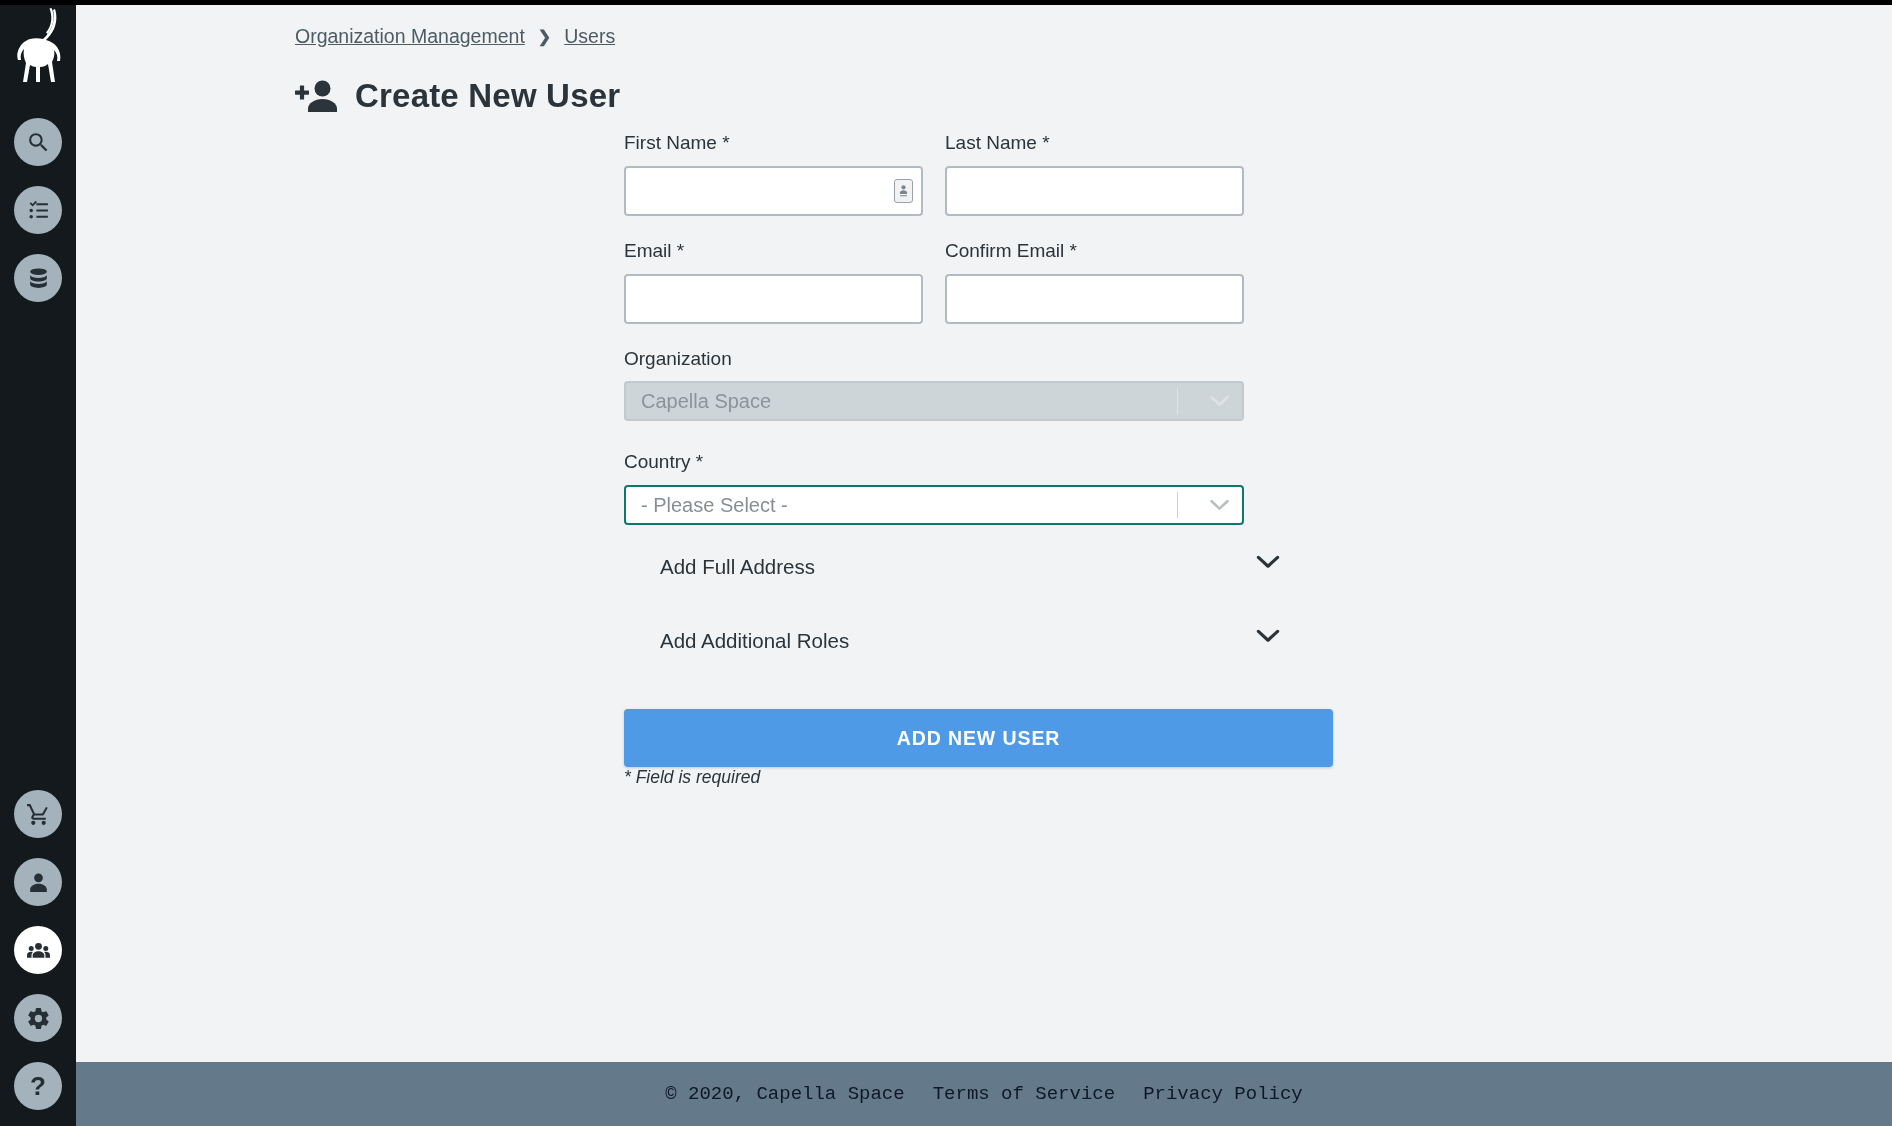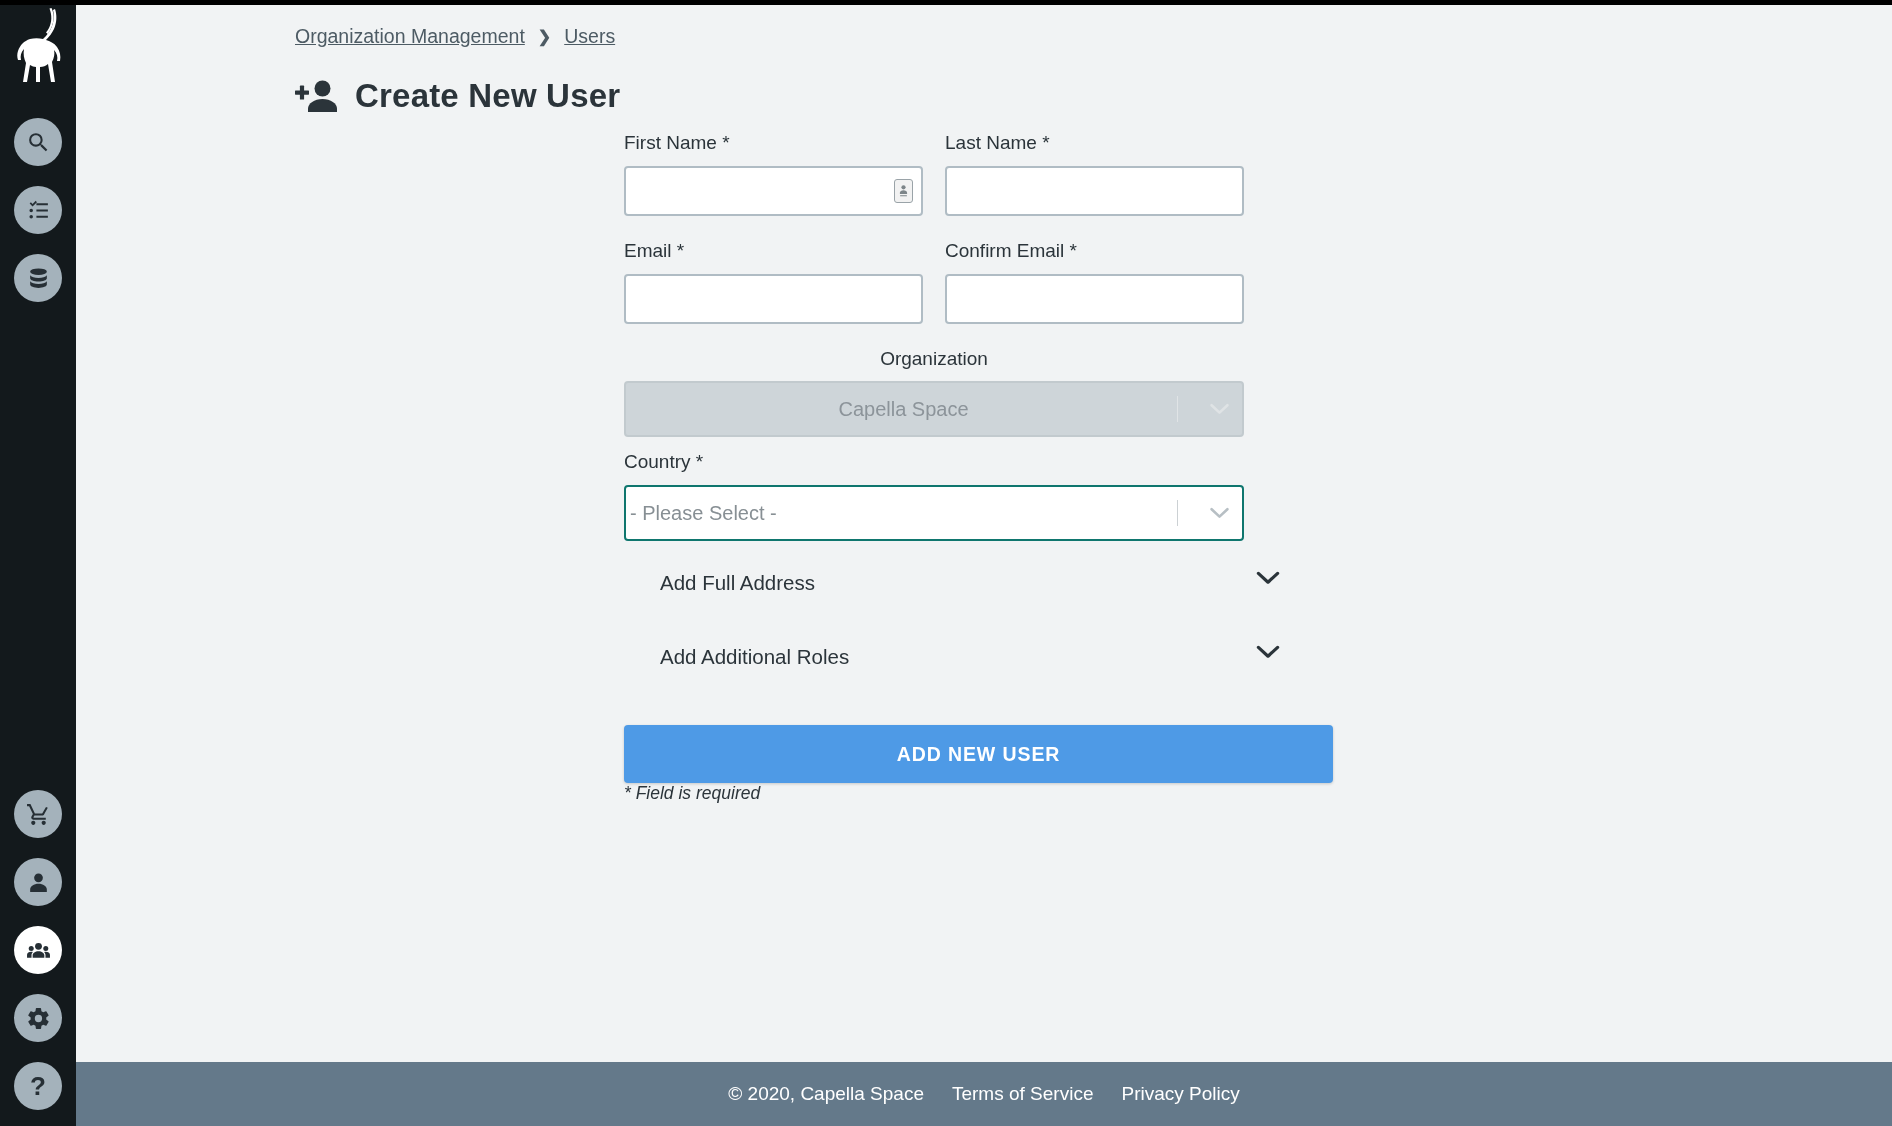--- a/index.html
+++ b/index.html
@@ -131,26 +131,26 @@
     width: 19px; height: 24px;
     border: 1px solid #9aa3a8;
     border-radius: 3px;
     background: #f2f2f2;
     display: flex; align-items: center; justify-content: center;
   }
   .autofill-icon svg { width: 11px; height: 15px; fill: #7d8589; display: block; }
 
   .sel {
     width: 100%;
-    height: 56px;
+    height: 40px;
     background: #ffffff;
     border: 2px solid #0f766e;
     border-radius: 4px;
     display: flex; align-items: center;
-    padding: 0 0 0 4px;
+    padding: 0 0 0 15px;
     cursor: pointer;
     position: relative;
   }
   .sel .val {
     font-size: 20px;
     color: #878f94;
     flex: 1;
   }
   .sel .divider {
     width: 1px; height: 26px;
@@ -164,21 +164,21 @@
   .sel .chev svg { width: 19px; height: 13px; display: block; }
   .sel.disabled {
     background: #ced5d9;
     border-color: #c2cace;
     cursor: default;
   }
   .sel.disabled .val { color: #8c949a; }
   .sel.disabled .divider { background: #e0e4e6; }
 
   .group { margin-bottom: 24px; }
-  .group-lg { margin-bottom: 14px; text-align: center; }
+  .group-lg { margin-bottom: 30px; }
 
   .accordion {
     width: 620px;
     height: 44px;
     display: flex; align-items: flex-start; justify-content: space-between;
     cursor: pointer;
     margin-top: 30px;
     margin-left: 36px;
   }
   .accordion .acc-label {
@@ -212,24 +212,25 @@
   
   .footer {
     position: absolute;
     left: 76px; bottom: 0;
     width: 1816px; height: 64px;
     background: #64798a;
     display: flex; align-items: center; justify-content: center;
     z-index: 20;
   }
   .footer .f-item {
-    color: #ffffff;
+    color: #0f172a;
     font-size: 19px;
     text-decoration: none;
     margin: 0 14px;
+    font-family: Liberation Mono, monospace;
   }
   .footer .f-item.link { cursor: pointer; }
 </style>
 </head>
 <body>
 
 <div id="app">
 
   <div class="top-strip"></div>
 

